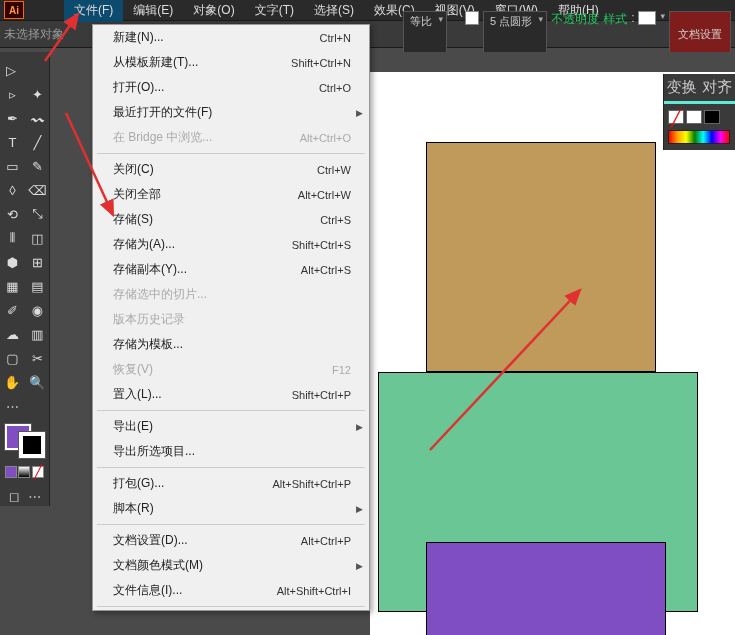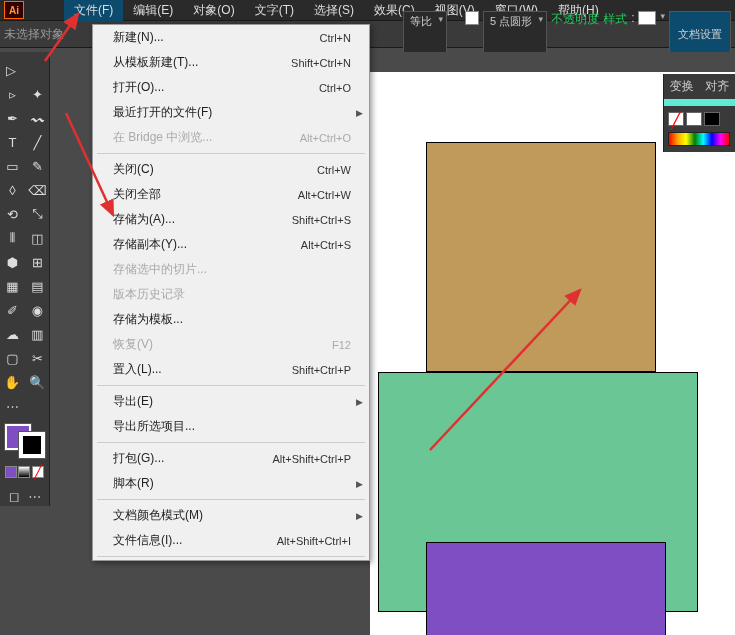--- a/index.html
+++ b/index.html
@@ -12,21 +12,21 @@
 .menu-item.active { background: #0c4a6e; }
 
 
 .controlbar { background: #3a3a3a; height: 28px; border-top: 1px solid #1a1a1a; border-bottom: 1px solid #1a1a1a; display: flex; align-items: center; color: #ccc; font-size: 12px; padding-left: 4px; gap: 4px; }
 .no-sel { color: #999; }
 .ctrl-seg { display: flex; gap: 4px; margin-left: auto; margin-right: 4px; }
 .dropdown { background: #2a2a2a; border: 1px solid #555; padding: 2px 14px 2px 6px; color: #ccc; font-size: 11px; position: relative; }
 .dropdown::after { content: "▾"; position: absolute; right: 3px; font-size: 9px; color: #aaa; }
 .ctrl-label { color: #22c55e; }
 .swatch { width: 18px; height: 14px; background: #fff; border: 1px solid #888; }
-.btn-dark { background: #0c4a6e; border: 1px solid #555; padding: 15px 8px; color: #ccc; font-size: 11px; }
+.btn-dark { background: #7f1d1d; border: 1px solid #555; padding: 15px 8px; color: #ccc; font-size: 11px; }
 
 
 .toolbox { position: absolute; left: 0; top: 52px; width: 50px; background: #3a3a3a; border-right: 1px solid #222; padding-top: 6px; }
 .tool-grid { display: grid; grid-template-columns: 25px 25px; }
 .tool { width: 25px; height: 24px; display: flex; align-items: center; justify-content: center; color: #ddd; font-size: 13px; cursor: pointer; position: relative; }
 .tool.span2 { grid-column: 1 / 3; justify-content: flex-start; padding-left: 6px; }
 .color-block { width: 40px; height: 34px; margin: 6px auto; position: relative; }
 .fill-sw { position: absolute; width: 26px; height: 26px; background: #7e4ec2; border: 2px solid #fff; outline: 1px solid #555; }
 .stroke-sw { position: absolute; width: 26px; height: 26px; background: #000; border: 4px solid #fff; outline: 1px solid #555; right: 0; bottom: 0; }
 .mini-row { display: flex; justify-content: space-around; padding: 2px 4px; }
@@ -44,21 +44,21 @@
 
 .canvas-area { position: absolute; left: 50px; top: 52px; right: 0; bottom: 0; background: #4a4a4a; overflow: hidden; }
 .artboard { position: absolute; left: 320px; top: 20px; width: 600px; height: 700px; background: #fff; }
 .shape { position: absolute; border: 1.5px solid #000; }
 .shape.tan { background: #c09a5a; left: 56px; top: 70px; width: 230px; height: 230px; }
 .shape.green { background: #6bc696; left: 8px; top: 300px; width: 320px; height: 240px; }
 .shape.purple { background: #7e4ec2; left: 56px; top: 470px; width: 240px; height: 180px; }
 
 
 .right-panel { position: absolute; right: 0; top: 74px; width: 72px; background: #3a3a3a; border-left: 1px solid #222; }
-.panel-tabs { display: flex; font-size: 12px; color: #ccc; border-bottom: 7px solid #5eead4; }
+.panel-tabs { display: flex; font-size: 15px; color: #ccc; border-bottom: 3px solid #5eead4; }
 .panel-tab { flex: 1; padding: 4px 2px; text-align: center; }
 .panel-body { padding: 6px 4px; }
 .sw-row { display: flex; gap: 2px; margin-bottom: 6px; }
 .psw { width: 16px; height: 14px; border: 1px solid #666; }
 .gradient-bar { width: 62px; height: 14px; background: linear-gradient(to right, red, orange, yellow, green, cyan, blue, magenta, red); border: 1px solid #222; }
 
 
 .arrow { position: absolute; pointer-events: none; z-index: 200; }
 </style>
 </head>
@@ -174,20 +174,24 @@
     <div class="menu-sep"></div>
     <div class="menu-row">
       <span>关闭(C)</span>
       <span class="menu-shortcut">Ctrl+W</span>
     </div>
     <div class="menu-row">
       <span>关闭全部</span>
       <span class="menu-shortcut">Alt+Ctrl+W</span>
     </div>
     <div class="menu-row">
+      <span>存储(S)</span>
+      <span class="menu-shortcut">Ctrl+S</span>
+    </div>
+    <div class="menu-row">
       <span>存储为(A)...</span>
       <span class="menu-shortcut">Shift+Ctrl+S</span>
     </div>
     <div class="menu-row">
       <span>存储副本(Y)...</span>
       <span class="menu-shortcut">Alt+Ctrl+S</span>
     </div>
     <div class="menu-row disabled">
       <span>存储选中的切片...</span>
     </div>
@@ -216,20 +220,24 @@
     <div class="menu-sep"></div>
     <div class="menu-row">
       <span>打包(G)...</span>
       <span class="menu-shortcut">Alt+Shift+Ctrl+P</span>
     </div>
     <div class="menu-row">
       <span>脚本(R)</span>
       <span class="submenu-arrow">▶</span>
     </div>
     <div class="menu-sep"></div>
+    <div class="menu-row">
+      <span>文档设置(D)...</span>
+      <span class="menu-shortcut">Alt+Ctrl+P</span>
+    </div>
     <div class="menu-row">
       <span>文档颜色模式(M)</span>
       <span class="submenu-arrow">▶</span>
     </div>
     <div class="menu-row">
       <span>文件信息(I)...</span>
       <span class="menu-shortcut">Alt+Shift+Ctrl+I</span>
     </div>
     <div class="menu-sep"></div>
   </div>

